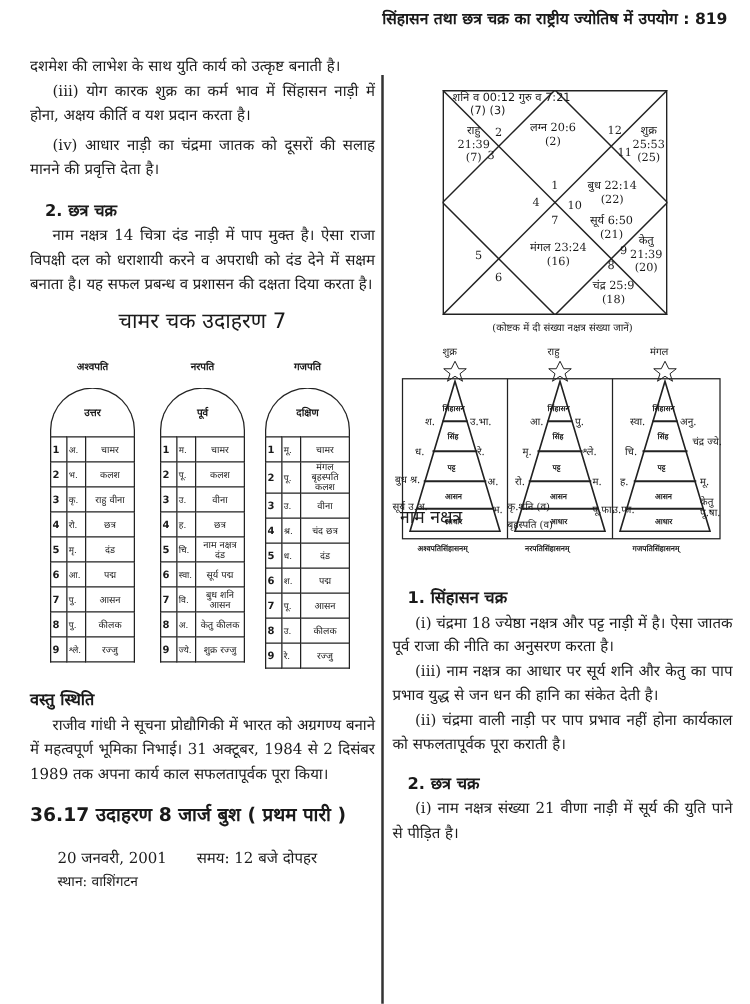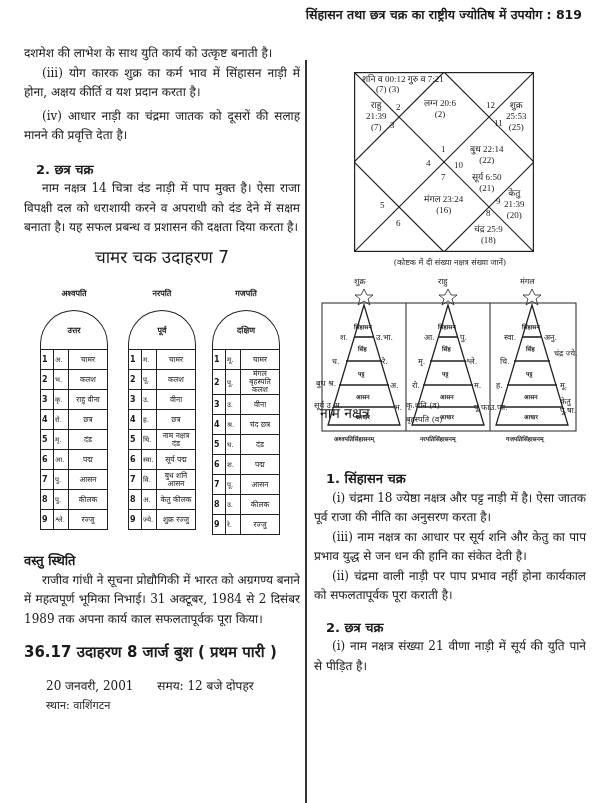--- a/index.html
+++ b/index.html
@@ -23,21 +23,21 @@
   .dome{width:66px;height:38px;border:1.5px solid #222;border-bottom:none;border-radius:34px 34px 0 0;
         text-align:center;font-size:8px;font-weight:bold;font-family:"DejaVu Sans",sans-serif;line-height:40px;}
   table.ct{border-collapse:collapse;width:68px;font-size:8px;font-family:"DejaVu Sans",sans-serif;}
   table.ct td{border:1.5px solid #222;height:19px;padding:0 1px;vertical-align:middle;}
   table.ct td.n{width:10px;font-weight:bold;}
   table.ct td.a{width:12px;font-size:7px;}
   table.ct td.v{text-align:center;font-size:7.5px;line-height:8px;}
   
   .kund{position:relative;width:180px;height:180px;margin:12px 0 0 40px;}
   .kund svg{position:absolute;left:0;top:0;}
-  .kl{position:absolute;font-size:9px;text-align:center;line-height:11px;white-space:nowrap;font-family:Liberation Serif, serif;}
+  .kl{position:absolute;font-size:9px;text-align:center;line-height:11px;white-space:nowrap;}
   .cap{font-size:8px;text-align:center;margin-top:4px;}
   
   .pyr-wrap{position:relative;height:190px;margin-top:8px;}
   .pyr-title{text-align:center;font-size:10px;font-family:"DejaVu Sans",sans-serif;}
   .pl{position:absolute;font-size:8px;white-space:nowrap;}
   .ps{position:absolute;font-size:6px;white-space:nowrap;font-weight:bold;}
 </style>
 </head>
 <body>
 

